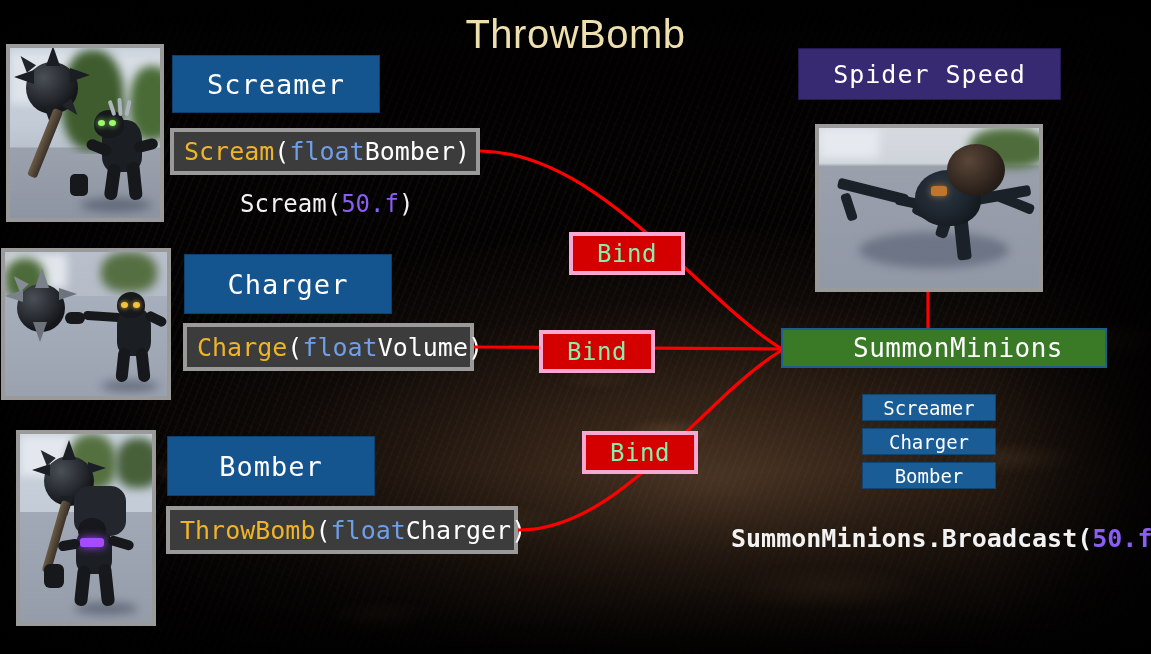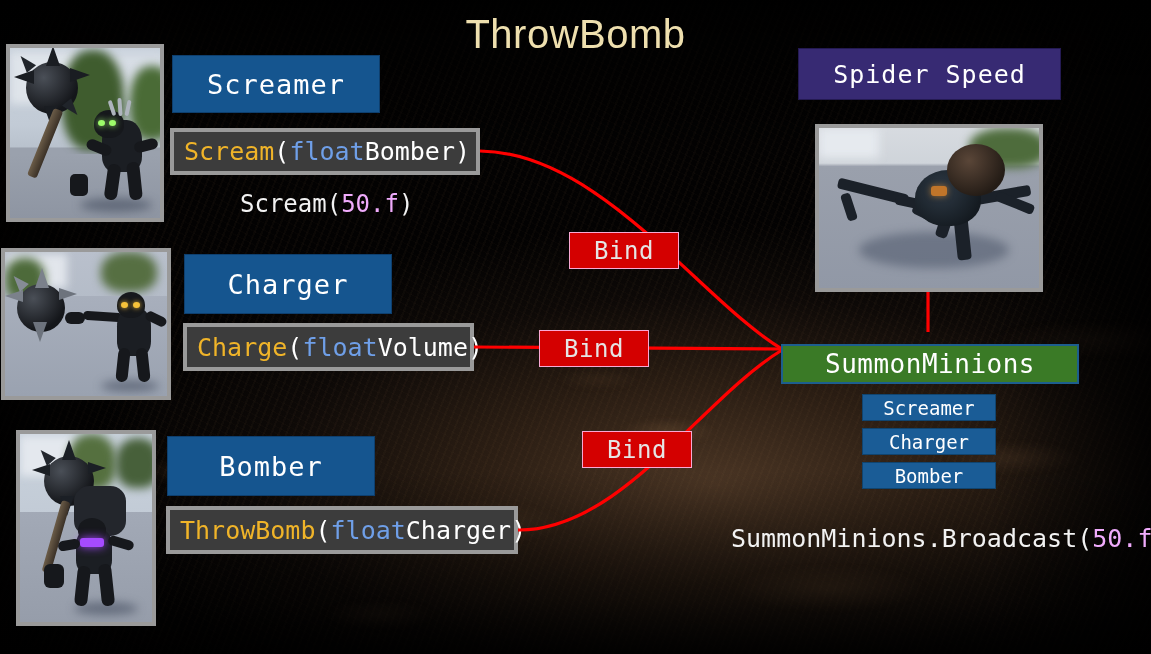--- a/index.html
+++ b/index.html
@@ -62,21 +62,21 @@
     font-size:25px;letter-spacing:0px;white-space:nowrap;
     box-sizing:border-box;
   }
   .call-text{
     position:absolute;color:#f2f2f2;font-size:24px;white-space:nowrap;
   }
   .tok-fn{color:#f0b429;}
   .tok-type{color:#6f9fe8;}
   .tok-arg{color:#ffffff;}
   .tok-punct{color:#ffffff;}
-  .tok-num{color:#f0abfc;}
+  .tok-num{color:#8b5cf6;}
 
   
   .photo{
     position:absolute;border:4px solid #9a9a9a;overflow:hidden;box-sizing:border-box;
   }
   .scene{position:absolute;inset:0;}
   .sky-park{
     background:
       linear-gradient(to bottom, #c9d2dc 0%, #c2cbd6 45%, #b9c2cd 58%, #9aa1ad 59%, #9aa1ad 100%);
   }
@@ -117,22 +117,22 @@
     position:absolute;background:#1a5c96;border:1px solid #10446f;
     color:#ffffff;display:flex;align-items:center;justify-content:center;font-size:19px;
   }
   .broadcast-text{
     position:absolute;color:#f2f2f2;font-size:25px;white-space:nowrap;
   }
 
   
   .wires{position:absolute;inset:0;pointer-events:none;}
   .bind-badge{
-    position:absolute;background:#d40000;border:1px solid #f9a8d4;
-    color:#e5e5e5;display:flex;align-items:center;justify-content:center;
+    position:absolute;background:#d40000;border:4px solid #f9a8d4;
+    color:#86efac;display:flex;align-items:center;justify-content:center;
     font-size:24px;letter-spacing:.5px;
   }
 </style>
 </head>
 <body>
 
 <div id="stage">
 
   <div class="bg bg-base"></div>
   <div class="bg bg-rocks"></div>
@@ -309,31 +309,31 @@
       <div class="sp-leg" style="left:176px;top:70px;width:40px;height:10px;transform:rotate(22deg);"></div>
       <div class="sp-leg" style="left:136px;top:76px;width:14px;height:56px;transform:rotate(-6deg);"></div>
       <div class="sp-leg" style="left:120px;top:80px;width:12px;height:30px;transform:rotate(18deg);"></div>
 
       <div class="sp-thorax" style="left:96px;top:42px;width:66px;height:56px;"></div>
       <div class="sp-body" style="left:128px;top:16px;width:58px;height:52px;"></div>
       <div class="eye" style="left:112px;top:58px;width:16px;height:10px;background:#c0752a;border-radius:3px;box-shadow:0 0 6px rgba(210,130,40,.7);"></div>
     </div>
   </div>
 
-  <div class="summon-box" style="left:781px;top:344px;width:294px;height:36px;">
+  <div class="summon-box" style="left:781px;top:328px;width:294px;height:36px;padding-left:28px;">
     <span>SummonMinions</span>
   </div>
 
   <div class="minion-box" style="left:862px;top:394px;width:132px;height:25px;">
     <span>Screamer</span>
   </div>
   <div class="minion-box" style="left:862px;top:428px;width:132px;height:25px;">
     <span>Charger</span>
   </div>
   <div class="minion-box" style="left:862px;top:462px;width:132px;height:25px;">
     <span>Bomber</span>
   </div>
 
-  <div class="broadcast-text" style="left:731px;top:524px;">
+  <div class="broadcast-text" style="left:731px;top:524px;font-weight:bold;">
     <span>SummonMinions.Broadcast</span><span>(</span><span class="tok-num">50.f</span>
   </div>
 
 </div>
 
 </body></html>

